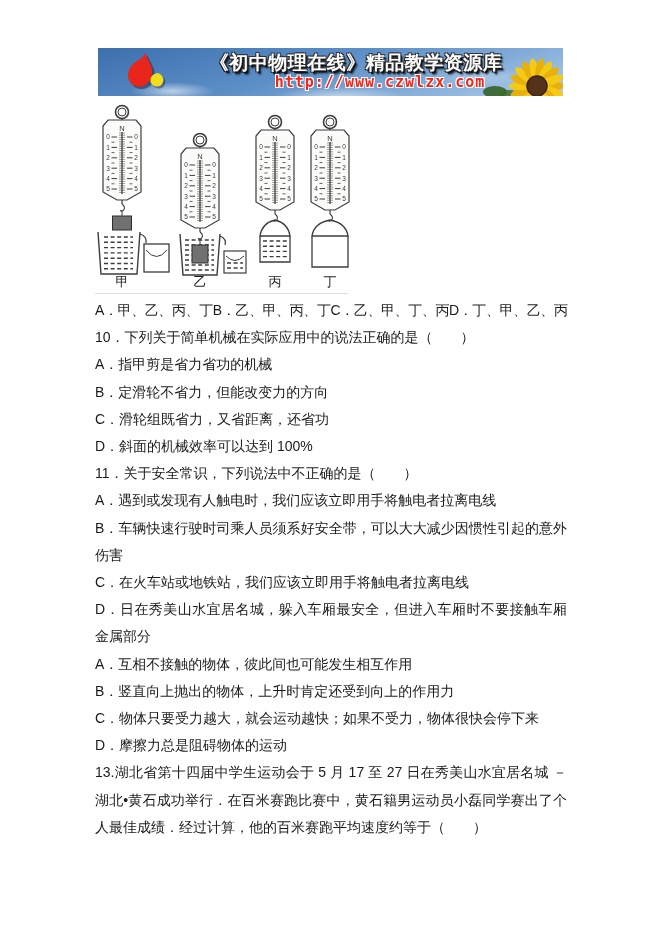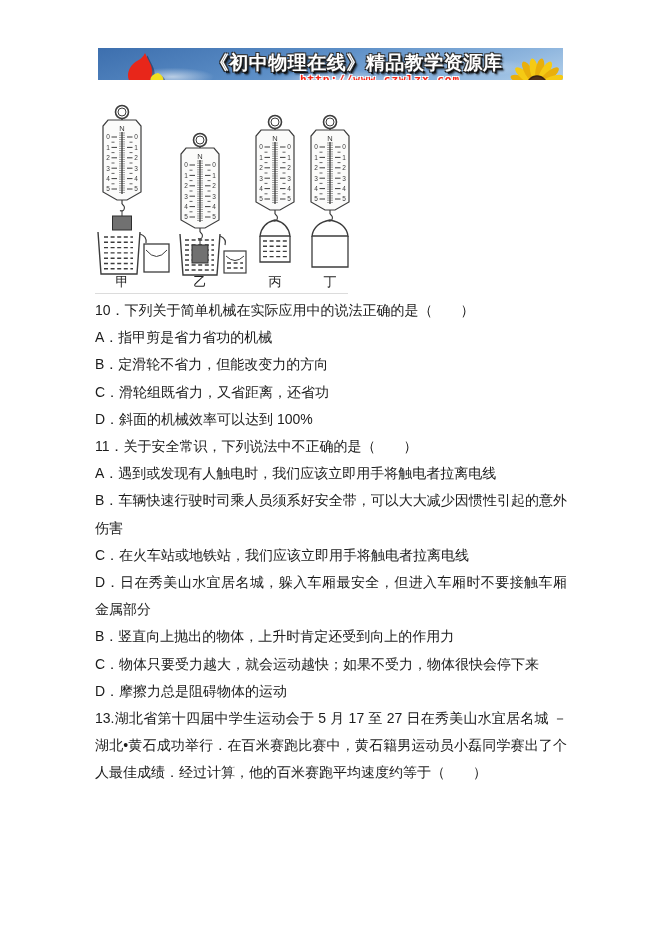--- a/index.html
+++ b/index.html
@@ -4,37 +4,37 @@
 <style>
   html,body{margin:0;padding:0;}
   body{
     width:661px;height:935px;background:#ffffff;position:relative;
     font-family:"Liberation Sans",sans-serif;color:#1b1b1b;
   }
   .page{position:absolute;inset:0;overflow:hidden;}
 
   
   .banner{
-    position:absolute;left:98px;top:48px;width:465px;height:32px;overflow:hidden;
+    position:absolute;left:98px;top:48px;width:465px;height:48px;overflow:hidden;
     background:
       radial-gradient(60px 13px at 16% 90%, rgba(255,255,255,.6), rgba(255,255,255,0) 70%),
       radial-gradient(95px 15px at 52% 102%, rgba(255,255,255,.55), rgba(255,255,255,0) 70%),
       radial-gradient(70px 13px at 82% 60%, rgba(255,255,255,.28), rgba(255,255,255,0) 70%),
       linear-gradient(163deg,#3d6fae 0%,#5d8fc7 45%,#8fb6de 80%,#b3d0ea 100%);
   }
   .logo{position:absolute;left:22px;top:1px;}
   .banner-title{
     position:absolute;left:102px;top:2px;width:312px;text-align:center;
     font-family:"Liberation Serif",serif;font-weight:bold;font-size:19px;color:#ffffff;
     letter-spacing:.5px;white-space:nowrap;
     text-shadow:-1px -1px 0 #333,1px -1px 0 #333,-1px 1px 0 #222,1.5px 1.5px 0 #111,2.5px 2.5px 2px rgba(0,0,0,.8);
   }
   .banner-url{
     position:absolute;left:132px;top:25px;width:300px;text-align:center;
-    font-family:"DejaVu Sans Mono",monospace;font-weight:bold;font-size:11px;color:#f52517;
+    font-family:"DejaVu Sans Mono",monospace;font-weight:bold;font-size:15px;color:#f52517;
     letter-spacing:1px;white-space:nowrap;
     text-shadow:1px 1px 0 #fff,-1px -1px 0 #fff,1px -1px 0 #fff,-1px 1px 0 #fff;
   }
   .sunflower{position:absolute;right:-8px;top:8px;}
 
   
   .figure{position:absolute;left:95px;top:103px;width:290px;height:192px;}
 
   
   .body-text{
@@ -421,29 +421,31 @@
           <text x="235" y="183" font-size="13" text-anchor="middle" fill="#1c1c1c" font-family="&quot;Liberation Sans&quot;,sans-serif">丁</text>
           <line x1="235" y1="117" x2="235" y2="118" stroke="#3c3c3c" stroke-width="1"></line>
           <path d="M 217,133 Q 219,120 235,117 Q 251,120 253,133 Z" fill="none" stroke="#3c3c3c" stroke-width="1.3"></path>
           <polyline points="217,133 217,164 253,164 253,133" fill="none" stroke="#3c3c3c" stroke-width="1.3"></polyline>
         </g>
         <line x1="0" y1="190.5" x2="253" y2="190.5" stroke="#dcdcdc" stroke-width="1"></line>
       </svg>
   </div>
 
   <div class="body-text">
+    <p class="oneline">A．甲、乙、丙、丁B．乙、甲、丙、丁C．乙、甲、丁、丙D．丁、甲、乙、丙</p>
     <p>10．下列关于简单机械在实际应用中的说法正确的是（　　）</p>
     <p>A．指甲剪是省力省功的机械</p>
     <p>B．定滑轮不省力，但能改变力的方向</p>
     <p>C．滑轮组既省力，又省距离，还省功</p>
     <p>D．斜面的机械效率可以达到 100%</p>
     <p>11．关于安全常识，下列说法中不正确的是（　　）</p>
     <p>A．遇到或发现有人触电时，我们应该立即用手将触电者拉离电线</p>
     <p>B．车辆快速行驶时司乘人员须系好安全带，可以大大减少因惯性引起的意外伤害</p>
     <p>C．在火车站或地铁站，我们应该立即用手将触电者拉离电线</p>
     <p>D．日在秀美山水宜居名城，躲入车厢最安全，但进入车厢时不要接触车厢金属部分</p>
+    <p>A．互相不接触的物体，彼此间也可能发生相互作用</p>
     <p>B．竖直向上抛出的物体，上升时肯定还受到向上的作用力</p>
     <p>C．物体只要受力越大，就会运动越快；如果不受力，物体很快会停下来</p>
     <p>D．摩擦力总是阻碍物体的运动</p>
     <p>13.湖北省第十四届中学生运动会于 5 月 17 至 27 日在秀美山水宜居名城 －湖北•黄石成功举行．在百米赛跑比赛中，黄石籍男运动员小磊同学赛出了个人最佳成绩．经过计算，他的百米赛跑平均速度约等于（　　）</p>
   </div>
 
 </div>
 
 </body></html>

